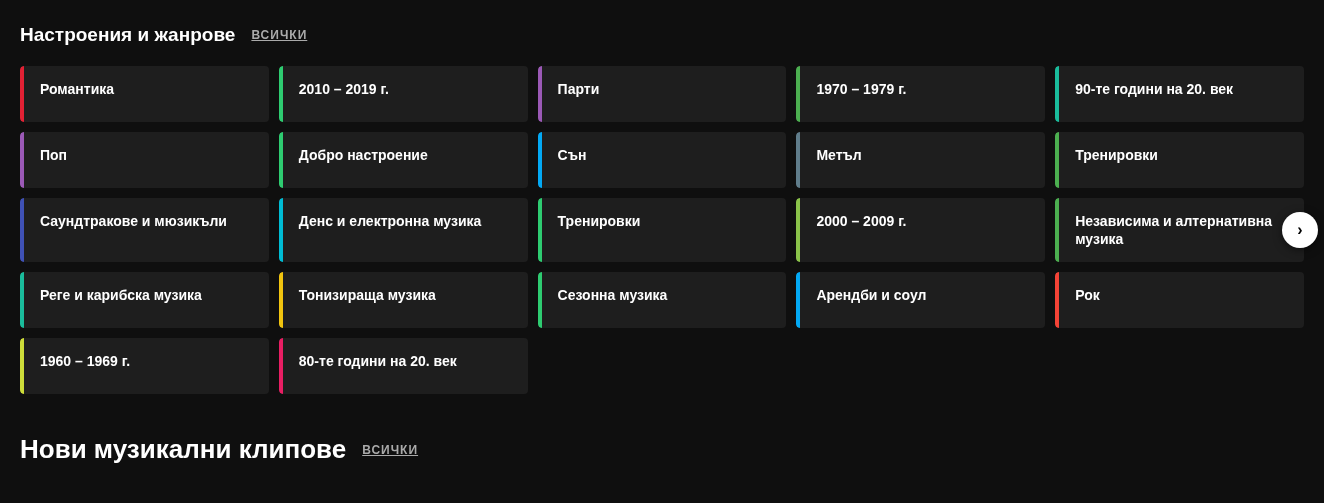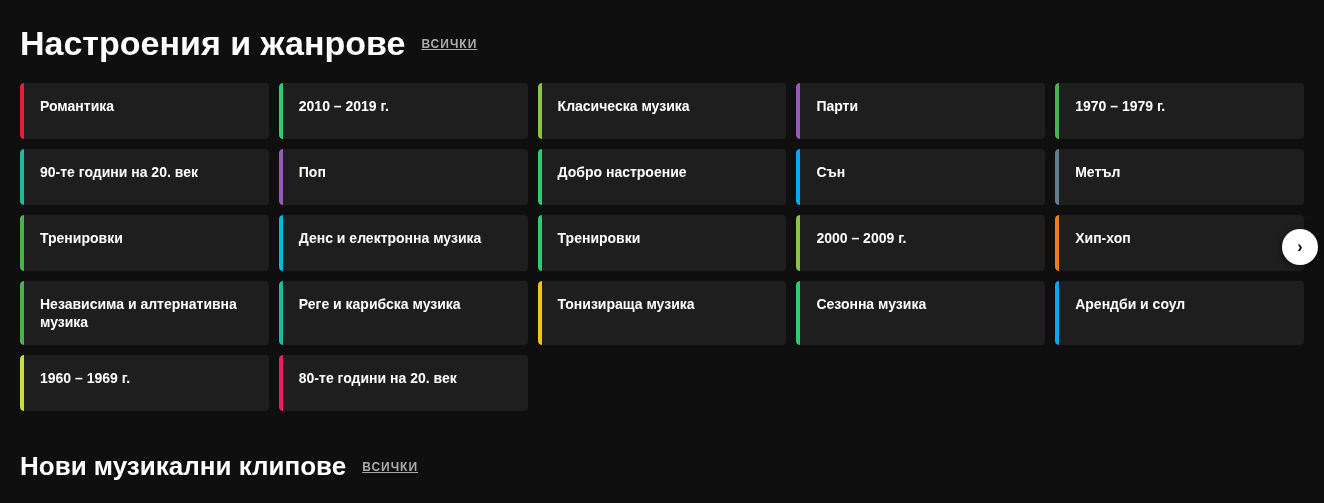--- a/index.html
+++ b/index.html
@@ -17,21 +17,21 @@
     }
 
     .section-header {
       display: flex;
       align-items: center;
       gap: 16px;
       margin-bottom: 20px;
     }
 
     .section-title {
-      font-size: 34px;
+      font-size: 19px;
       font-weight: 800;
       color: #fff;
     }
 
     .section-all {
       font-size: 12px;
       font-weight: 700;
       color: #aaa;
       letter-spacing: 1px;
       text-transform: uppercase;
@@ -137,23 +137,20 @@
     <span class="section-all">ВСИЧКИ</span>
   </div>
   <div class="grid-wrapper">
     <div class="genre-grid" id="genre-grid">
     <div class="genre-card red">
           <span class="label">Романтика</span>
         </div>
         <div class="genre-card green">
           <span class="label">2010 – 2019 г.</span>
         </div>
-        <div class="genre-card light-green">
-          <span class="label">Класическа музика</span>
-        </div>
         <div class="genre-card purple">
           <span class="label">Парти</span>
         </div>
         <div class="genre-card green2">
           <span class="label">1970 – 1979 г.</span>
         </div>
         <div class="genre-card teal">
           <span class="label">90-те години на 20. век</span>
         </div>
         <div class="genre-card purple">
@@ -164,46 +161,49 @@
         </div>
         <div class="genre-card light-blue">
           <span class="label">Сън</span>
         </div>
         <div class="genre-card grey">
           <span class="label">Метъл</span>
         </div>
         <div class="genre-card green2">
           <span class="label">Тренировки</span>
         </div>
+        <div class="genre-card indigo">
+          <span class="label">Саундтракове и мюзикъли</span>
+        </div>
         <div class="genre-card cyan">
           <span class="label">Денс и електронна музика</span>
         </div>
         <div class="genre-card green">
           <span class="label">Тренировки</span>
         </div>
         <div class="genre-card light-green">
           <span class="label">2000 – 2009 г.</span>
         </div>
-        <div class="genre-card orange">
-          <span class="label">Хип-хоп</span>
-        </div>
         <div class="genre-card green2">
           <span class="label">Независима и алтернативна музика</span>
         </div>
         <div class="genre-card teal">
           <span class="label">Реге и карибска музика</span>
         </div>
         <div class="genre-card yellow">
           <span class="label">Тонизираща музика</span>
         </div>
         <div class="genre-card green">
           <span class="label">Сезонна музика</span>
         </div>
         <div class="genre-card light-blue">
           <span class="label">Арендби и соул</span>
+        </div>
+        <div class="genre-card red2">
+          <span class="label">Рок</span>
         </div>
         <div class="genre-card lime">
           <span class="label">1960 – 1969 г.</span>
         </div>
         <div class="genre-card pink">
           <span class="label">80-те години на 20. век</span>
         </div>
       </div>
     <button class="next-btn">›</button>
   </div>

